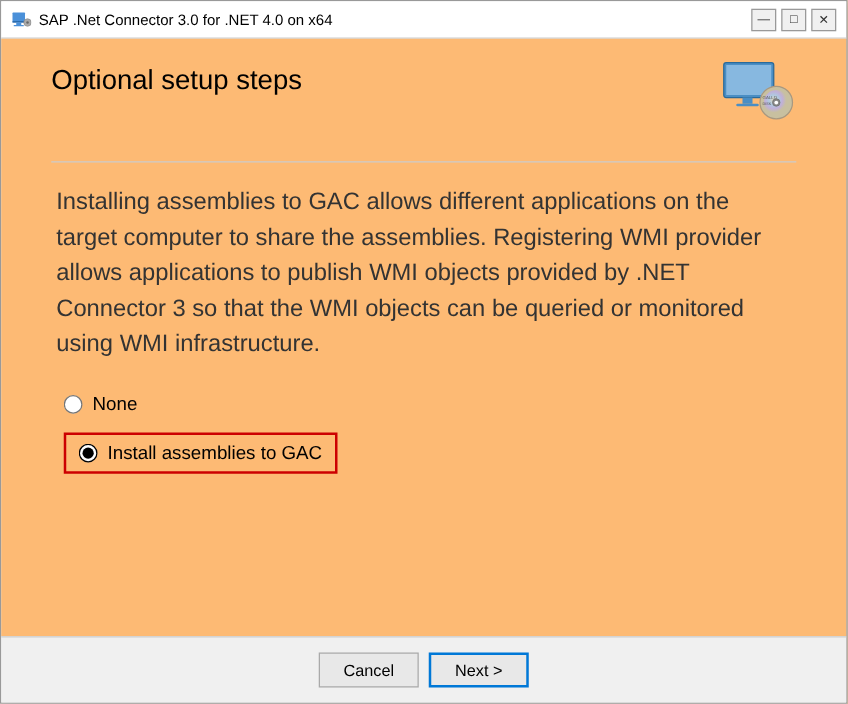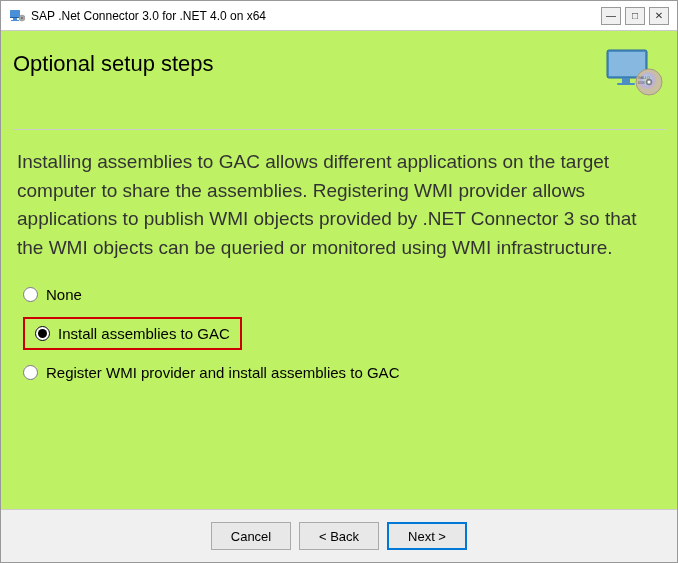--- a/index.html
+++ b/index.html
@@ -67,22 +67,22 @@
       font-size: 10px;
       cursor: pointer;
       display: flex;
       align-items: center;
       justify-content: center;
       color: #333;
     }
 
     .content-area {
       flex: 1;
-      padding: 20px 12px;
-      background: #bef264;
+      padding: 20px 40px;
+      background: #fdba74;
       display: flex;
       flex-direction: column;
     }
 
     .header-section {
       display: flex;
       justify-content: space-between;
       align-items: flex-start;
       margin-bottom: 20px;
     }
@@ -245,26 +245,21 @@
       <label class="radio-option">
         <input type="radio" name="setup-option" style="">
         <span class="radio-label">None</span>
       </label>
 
       <label class="radio-option highlighted">
         <input type="radio" name="setup-option" checked="" style="">
         <span class="radio-label">Install assemblies to GAC</span>
       </label>
 
-      <label class="radio-option">
-        <input type="radio" name="setup-option" style="">
-        <span class="radio-label">Register WMI provider and install assemblies to GAC</span>
-      </label>
 
     </div>
   </div>
 
   <div class="footer-area">
     <button class="btn">Cancel</button>
-    <button class="btn">&lt; Back</button>
     <button class="btn primary">Next &gt;</button>
   </div>
 </div>
 
 </body></html>

